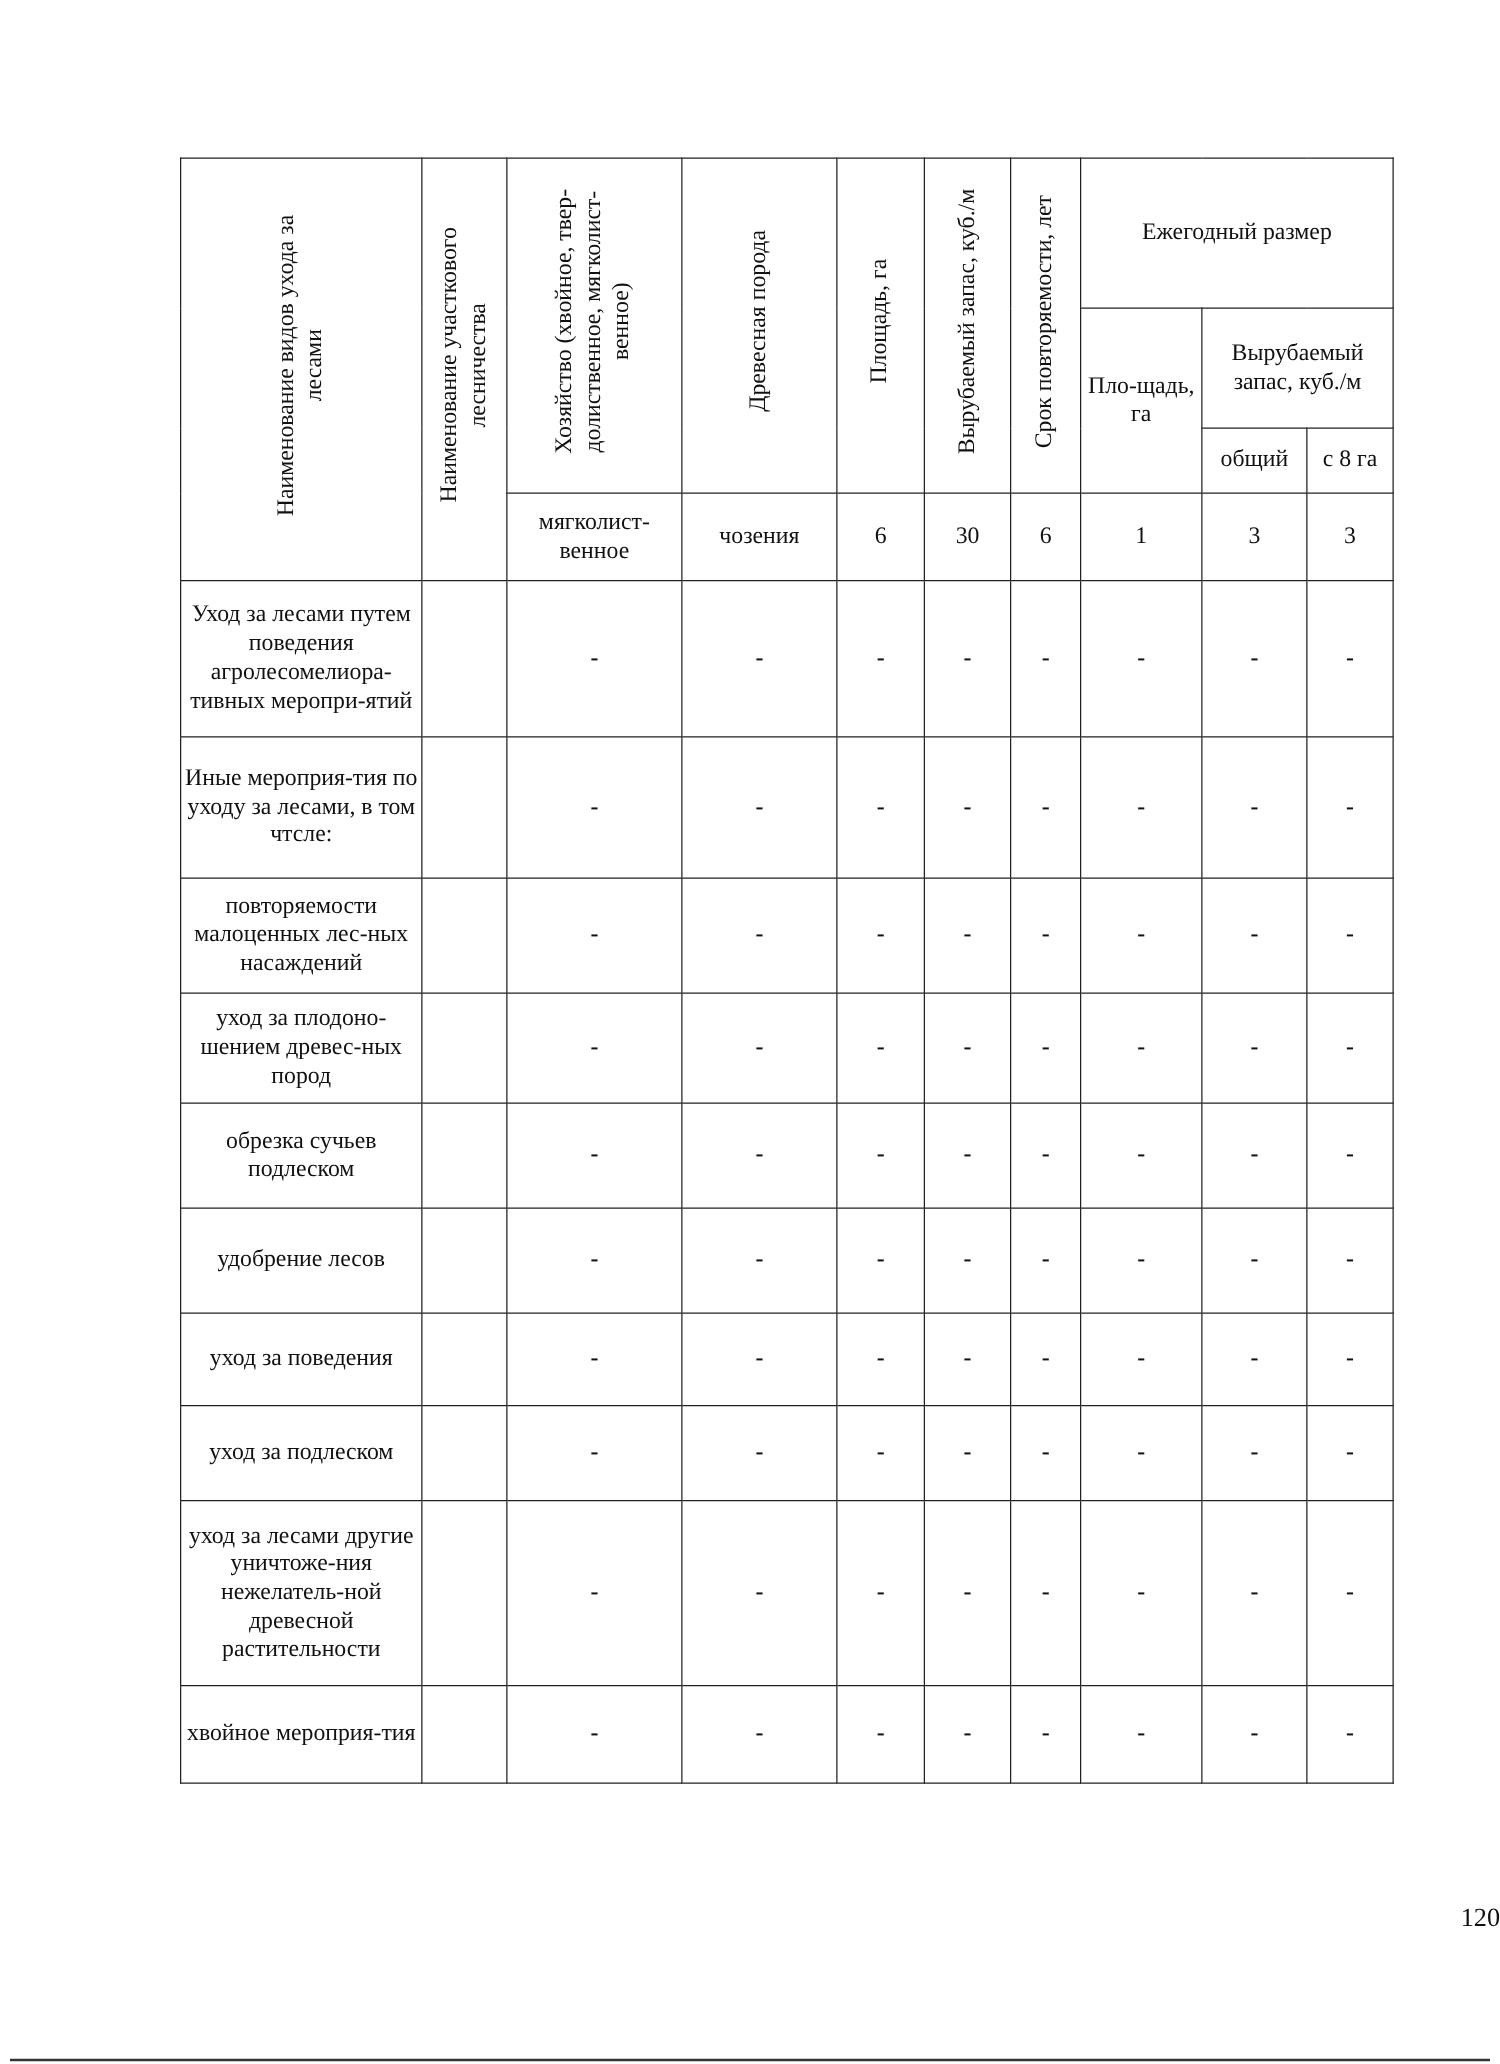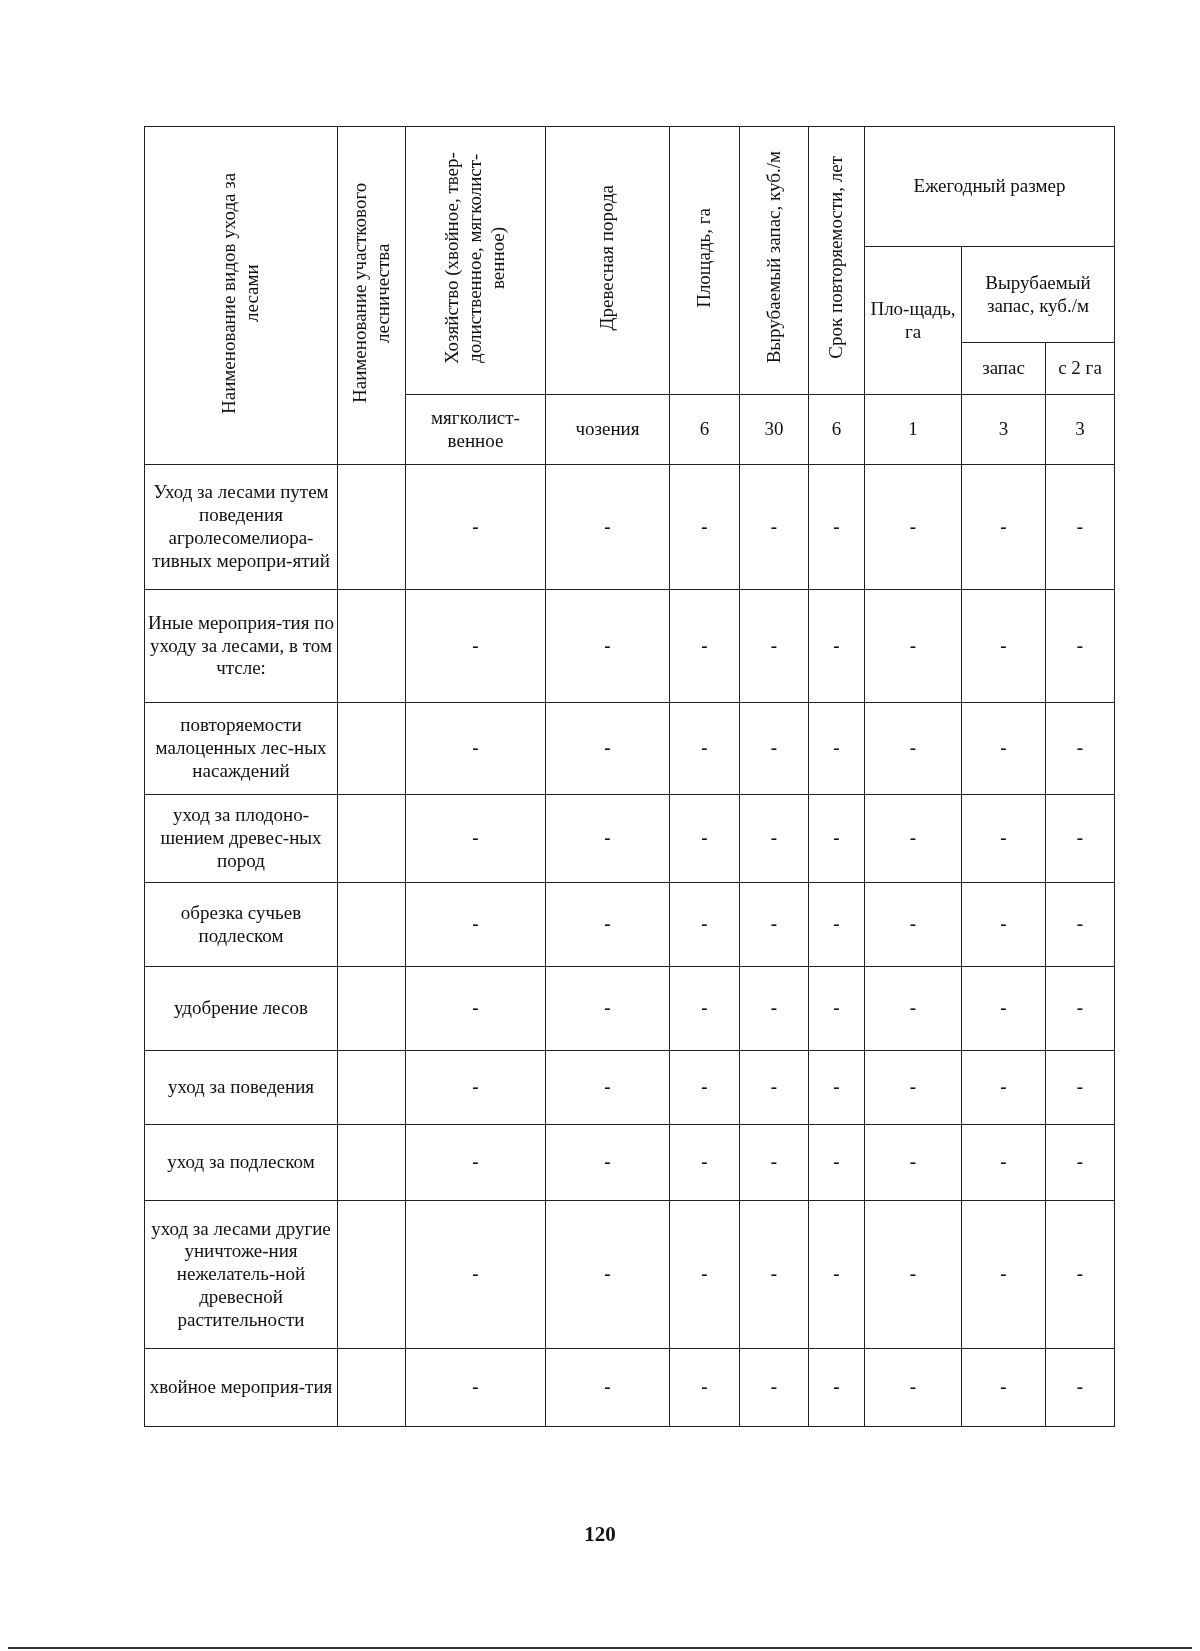--- a/index.html
+++ b/index.html
@@ -5,22 +5,22 @@
   html, body { margin: 0; padding: 0; background: #ffffff; }
   body { width: 1200px; height: 1651px; position: relative; overflow: hidden;
          font-family: "Liberation Serif", "DejaVu Serif", serif; color: #111; }
   table.main { position: absolute; left: 144px; top: 126px; width: 970px;
          border-collapse: collapse; table-layout: fixed; font-size: 19px; line-height: 1.2; }
   table.main td { border: 1.6px solid #222; text-align: center; vertical-align: middle; padding: 2px 3px; }
   .vert { writing-mode: vertical-rl; transform: rotate(180deg); display: inline-block;
           text-align: center; white-space: normal; }
   .dash { font-weight: bold; }
   .rowlabel { padding: 3px 6px; font-family: Liberation Serif, serif; }
-  .page-number { position: absolute; left: 0; width: 1200px; top: 1522px; text-align: center;
-          font-weight: bold; font-size: 21px; }
+  .page-number { position: absolute; left: 0; width: 1200px; top: 1522px; text-align: right;
+          font-weight: normal; font-size: 21px; }
   .bottom-rule { position: absolute; left: 8px; right: 8px; top: 1647px; height: 2px; background: #333; }
 </style>
 </head>
 <body>
 
 <table class="main">
   <colgroup>
     <col style="width:193px">
       <col style="width:68px">
       <col style="width:140px">
@@ -41,22 +41,22 @@
     <td rowspan="3"><span class="vert">Площадь, га</span></td>
     <td rowspan="3"><span class="vert">Вырубаемый запас, куб./м</span></td>
     <td rowspan="3"><span class="vert">Срок повторяемости, лет</span></td>
     <td colspan="3">Ежегодный размер</td>
   </tr>
   <tr style="height:96px">
     <td rowspan="2">Пло-щадь, га</td>
     <td colspan="2">Вырубаемый запас, куб./м</td>
   </tr>
   <tr style="height:52px">
-    <td>запас</td>
-    <td>с 2 га</td>
+    <td>общий</td>
+    <td>с 8 га</td>
   </tr>
   <tr style="height:70px">
     <td>мягколист-венное</td>
     <td>чозения</td>
     <td>6</td>
     <td>30</td>
     <td>6</td>
     <td>1</td>
     <td>3</td>
     <td>3</td>

